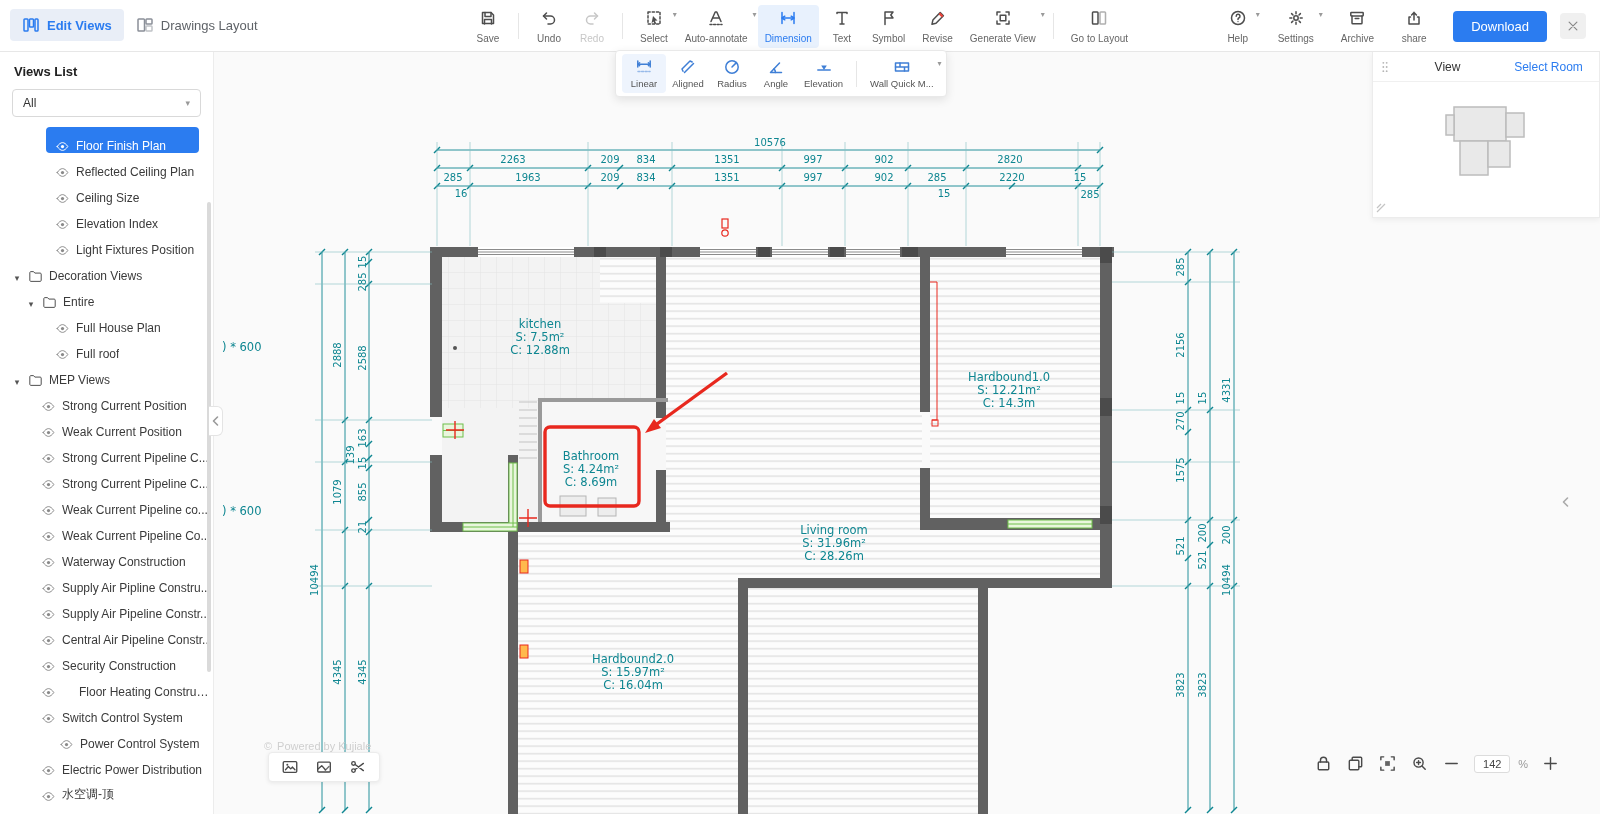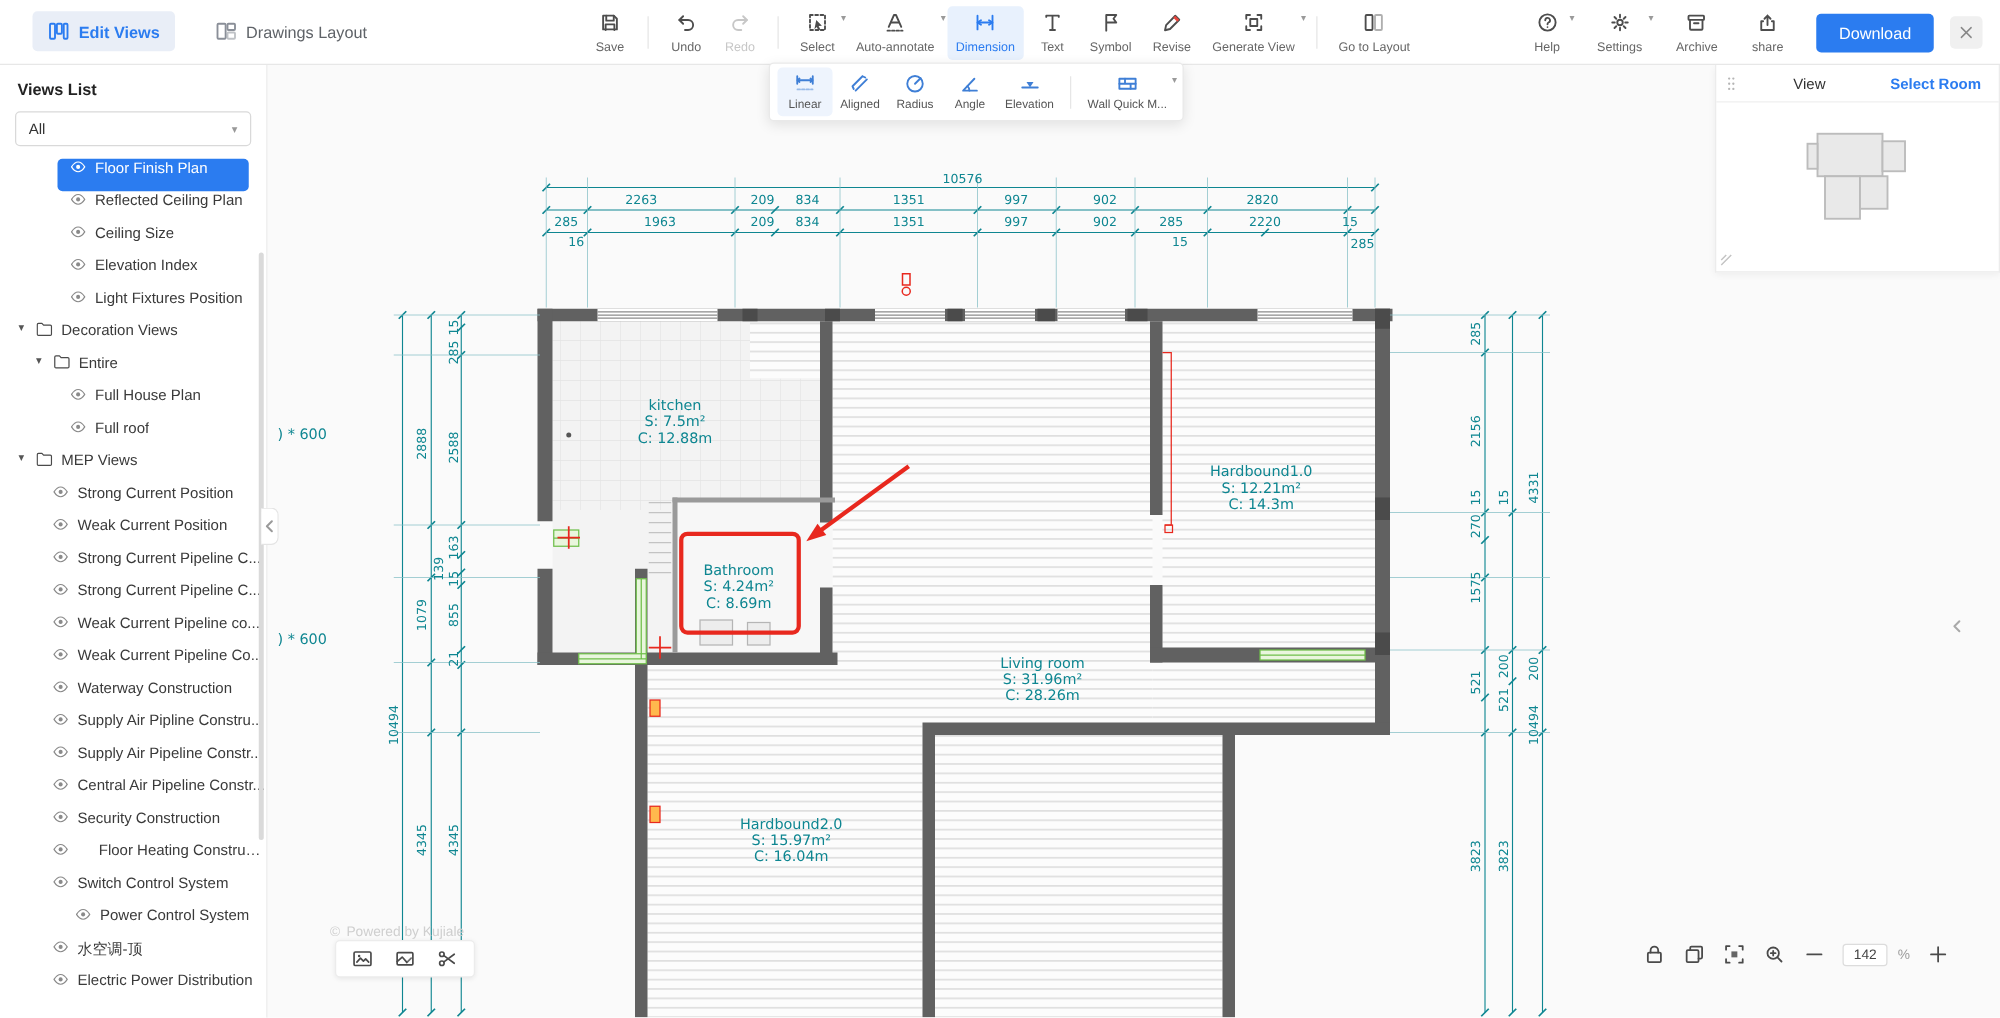--- a/index.html
+++ b/index.html
@@ -1,19 +1,19 @@
 <!DOCTYPE html>
 <html><head>
 <meta charset="utf-8">
 <style>
 *{margin:0;padding:0;box-sizing:border-box}
 html,body{width:1600px;height:814px;overflow:hidden;background:#fff;font-family:"Liberation Sans","DejaVu Sans",sans-serif}
 
 .topbar{position:absolute;left:0;top:0;width:1600px;height:52px;background:#fff;border-bottom:1px solid #e7e7e7;z-index:30}
-.left-tabs{position:absolute;left:26px;top:9px;display:flex;gap:20px;align-items:center}
+.left-tabs{position:absolute;left:10px;top:9px;display:flex;gap:0;align-items:center}
 .ws-tab{display:flex;align-items:center;gap:7px;padding:7px 12px;border-radius:4px;font-size:13px;color:#5f6368;cursor:pointer;white-space:nowrap}
 .ws-tab.active{background:#e9eef7;color:#2b7cf0;font-weight:bold}
 .ws-tab .ic{color:#8a8f98}
 .ws-tab.active .ic{color:#2b7cf0}
 .center-tools{position:absolute;left:468px;top:0;height:52px;display:flex;align-items:center;gap:3px}
 .vsep{width:1px;height:26px;background:#e6e6e6;margin:0 7px}
 .tool{position:relative;display:flex;flex-direction:column;align-items:center;justify-content:center;min-width:40px;padding:4px 7px;border-radius:4px;color:#4d4d4d;cursor:pointer}
 .tool .tlabel{font-size:10px;color:#666;margin-top:6px;white-space:nowrap}
 .tool.active{background:#e8f1fd;color:#2b7cf0}
 .tool.active .tlabel{color:#2b7cf0}
@@ -28,21 +28,21 @@
 
 .dim-toolbar{position:absolute;left:615px;top:50px;background:#fff;border:1px solid #e9e9e9;border-radius:4px;box-shadow:0 3px 10px rgba(0,0,0,.10);display:flex;align-items:center;padding:3px 6px;z-index:40}
 .dtool{position:relative;display:flex;flex-direction:column;align-items:center;min-width:44px;padding:4px 6px;border-radius:4px;color:#3f7fd6;cursor:pointer}
 .dtool .tlabel{font-size:9.5px;color:#555;margin-top:2px;white-space:nowrap}
 .dtool.active{background:#eef4fd}
 
 .sidebar{position:absolute;left:0;top:52px;width:214px;bottom:0;background:#fff;border-right:1px solid #ececec;z-index:20;overflow:hidden}
 .sb-title{font-size:13px;font-weight:bold;color:#222;padding:12px 14px 8px}
 .sb-filter{margin:2px 12px 10px;height:28px;border:1px solid #d9d9d9;border-radius:4px;display:flex;align-items:center;justify-content:space-between;padding:0 10px;font-size:12px;color:#333;cursor:pointer;background:#fff}
 .fcaret{color:#999;font-size:9px}
-.srow{height:26px;display:flex;align-items:flex-start;gap:7px;font-size:12px;color:#3a3a3a;cursor:pointer;white-space:nowrap}
+.srow{height:26px;display:flex;align-items:flex-end;gap:7px;font-size:12px;color:#3a3a3a;cursor:pointer;white-space:nowrap}
 .srow .ic svg{width:13px;height:13px;stroke-width:1.2}
 .srow.selected{background:#2b7cf0;color:#fff;border-radius:4px}
 .scaret{font-size:9px;color:#555;width:10px;text-align:center}
 .slabel{overflow:hidden;text-overflow:ellipsis}
 .folder-ic{color:#4a4a4a}
 .sb-scroll{position:absolute;right:2px;top:150px;width:4px;height:470px;background:#dadada;border-radius:2px;cursor:pointer}
 .sb-collapse{position:absolute;left:209px;top:406px;width:14px;height:30px;background:#fff;border:1px solid #e4e4e4;border-left:none;border-radius:0 6px 6px 0;display:flex;align-items:center;justify-content:center;color:#9a9a9a;z-index:22;cursor:pointer}
 .sb-collapse svg,.rp-expand svg{width:12px;height:12px;stroke:currentColor;fill:none;stroke-width:1.6;stroke-linecap:round;stroke-linejoin:round}
 
 .canvas{position:absolute;left:210px;top:52px;width:1390px;height:762px;background:#fafafa;overflow:hidden}
@@ -62,21 +62,21 @@
 .br-btn{cursor:pointer;display:inline-flex}
 .zoom-box{width:36px;height:18px;background:#fff;border:1px solid #dcdcdc;border-radius:3px;font-size:11px;color:#444;display:flex;align-items:center;justify-content:center}
 .zoom-pct{font-size:11px;color:#9a9a9a;margin-left:-5px}
 .rp-expand{position:absolute;right:28px;top:494px;color:#a9a9a9;z-index:22;cursor:pointer}
 
 .right-panel{position:absolute;right:0;top:52px;width:228px;height:166px;background:#fff;border:1px solid #ececec;border-top:none;box-shadow:0 2px 6px rgba(0,0,0,.06);z-index:25}
 .rp-header{height:30px;display:flex;align-items:center;border-bottom:1px solid #f0f0f0}
 .rp-drag{width:24px;display:flex;justify-content:center;color:#b5b5b5;cursor:grab}
 .rp-drag svg{width:10px;height:14px}
 .rp-tab{flex:1;text-align:center;font-size:12px;color:#333;cursor:pointer}
-.rp-tab.accent{color:#2b7cf0;font-weight:bold}
+.rp-tab.accent{color:#2b7cf0;font-weight:normal}
 .rp-body{position:relative;height:134px;display:flex;align-items:center;justify-content:center}
 .rp-resize{position:absolute;left:3px;bottom:3px;line-height:0}
 </style>
 </head>
 <body>
 
 <header class="topbar">
   <div class="left-tabs">
     <div class="ws-tab active">
       <span class="ic">
@@ -544,30 +544,30 @@
         </span>
         <span class="slabel">Power Control System</span>
       </div>
       <div class="srow" style="padding-left: 42px;">
         <span class="ic" style="color:#8a8a8a">
           <svg viewBox="0 0 16 16">
             <path d="M1.5 8C3.5 4.8 6 3.2 8 3.2s4.5 1.6 6.5 4.8c-2 3.2-4.5 4.8-6.5 4.8S3.5 11.2 1.5 8z"></path>
             <circle cx="8" cy="8" r="2" fill="currentColor" stroke="none"></circle>
           </svg>
         </span>
+        <span class="slabel">Electric Power Distribution</span>
+      </div>
+      <div class="srow" style="padding-left: 42px;">
+        <span class="ic" style="color:#8a8a8a">
+          <svg viewBox="0 0 16 16">
+            <path d="M1.5 8C3.5 4.8 6 3.2 8 3.2s4.5 1.6 6.5 4.8c-2 3.2-4.5 4.8-6.5 4.8S3.5 11.2 1.5 8z"></path>
+            <circle cx="8" cy="8" r="2" fill="currentColor" stroke="none"></circle>
+          </svg>
+        </span>
         <span class="slabel">水空调-顶</span>
-      </div>
-      <div class="srow" style="padding-left: 42px;">
-        <span class="ic" style="color:#8a8a8a">
-          <svg viewBox="0 0 16 16">
-            <path d="M1.5 8C3.5 4.8 6 3.2 8 3.2s4.5 1.6 6.5 4.8c-2 3.2-4.5 4.8-6.5 4.8S3.5 11.2 1.5 8z"></path>
-            <circle cx="8" cy="8" r="2" fill="currentColor" stroke="none"></circle>
-          </svg>
-        </span>
-        <span class="slabel">Electric Power Distribution</span>
       </div>
     </div>
   <div class="sb-scroll"></div>
 </aside>
 <div class="sb-collapse">
   <svg viewBox="0 0 12 12">
       <path d="M7.5 2 3.5 6l4 4"></path>
     </svg>
 </div>
 

